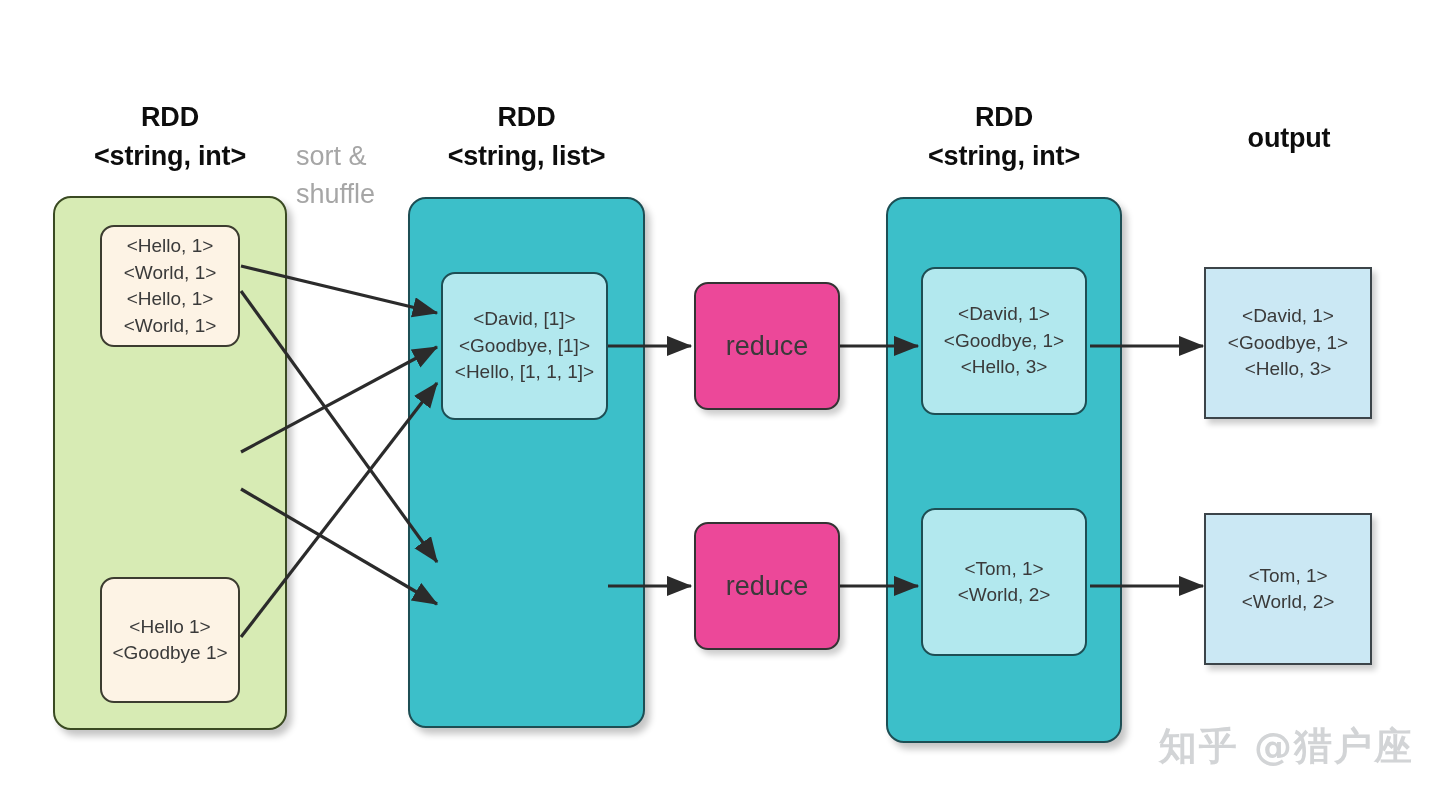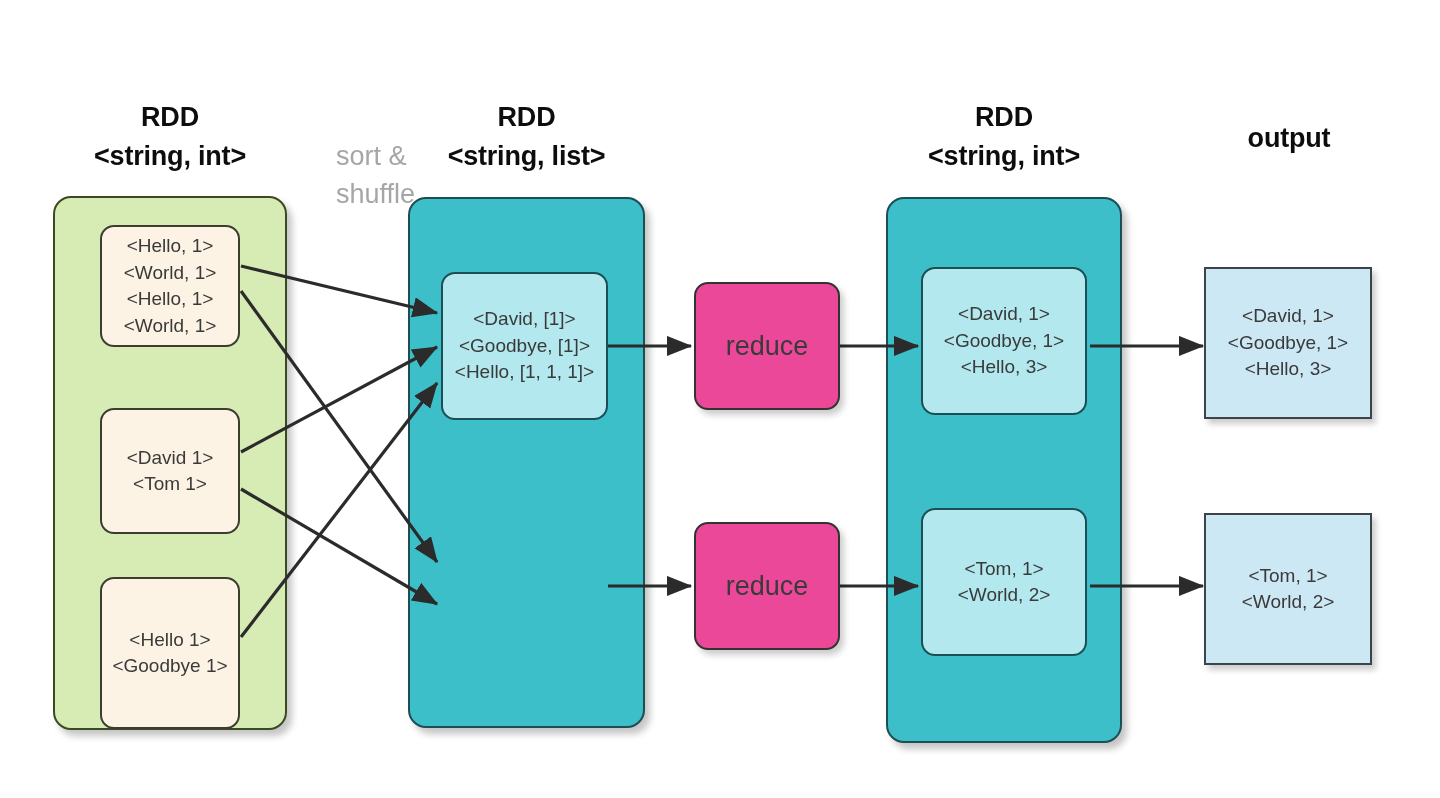--- a/index.html
+++ b/index.html
@@ -124,21 +124,21 @@
   }
 </style>
 </head>
 <body>
 
 <div id="stage">
 
   <div class="col-heading" style="left:53px; top:98px; width:234px;">RDD
 &lt;string, int&gt;</div>
 
-  <div class="shuffle-label" style="left:296px; top:137px; width:120px;margin-left:40px;">sort &amp;
+  <div class="shuffle-label" style="left:296px; top:137px; width:120px;">sort &amp;
 shuffle</div>
 
   <div class="col-heading" style="left:408px; top:98px; width:237px;">RDD
 &lt;string, list&gt;</div>
 
   <div class="col-heading" style="left:886px; top:98px; width:236px;">RDD
 &lt;string, int&gt;</div>
 
   <div class="col-heading" style="left:1200px; top:119px; width:178px;">output</div>
 
@@ -174,26 +174,22 @@
     </g>
   </svg>
 
   <div class="chip cream" style="left:100px; top:225px; width:140px; height:122px;">
     <span class="ln">&lt;Hello, 1&gt;</span>
     <span class="ln">&lt;World, 1&gt;</span>
     <span class="ln">&lt;Hello, 1&gt;</span>
     <span class="ln">&lt;World, 1&gt;</span>
   </div>
 
-  <div class="chip cream" style="left:100px; top:408px; width:140px; height:126px;">
-    <span class="ln">&lt;David 1&gt;</span>
-    <span class="ln">&lt;Tom 1&gt;</span>
-  </div>
-
-  <div class="chip cream" style="left:100px; top:577px; width:140px; height:152px;">
+
+  <div class="chip cream" style="left:100px; top:577px; width:140px; height:126px;">
     <span class="ln">&lt;Hello 1&gt;</span>
     <span class="ln">&lt;Goodbye 1&gt;</span>
   </div>
 
   <div class="chip lightteal" style="left:441px; top:272px; width:167px; height:148px;">
     <span class="ln">&lt;David, [1]&gt;</span>
     <span class="ln">&lt;Goodbye, [1]&gt;</span>
     <span class="ln">&lt;Hello, [1, 1, 1]&gt;</span>
   </div>
 
@@ -221,14 +217,15 @@
     <span class="ln">&lt;David, 1&gt;</span>
     <span class="ln">&lt;Goodbye, 1&gt;</span>
     <span class="ln">&lt;Hello, 3&gt;</span>
   </div>
 
   <div class="chip outbox" style="left:1204px; top:513px; width:168px; height:152px;">
     <span class="ln">&lt;Tom, 1&gt;</span>
     <span class="ln">&lt;World, 2&gt;</span>
   </div>
 
+  <div class="watermark">知乎 @猎户座</div>
 
 </div>
 
 </body></html>

